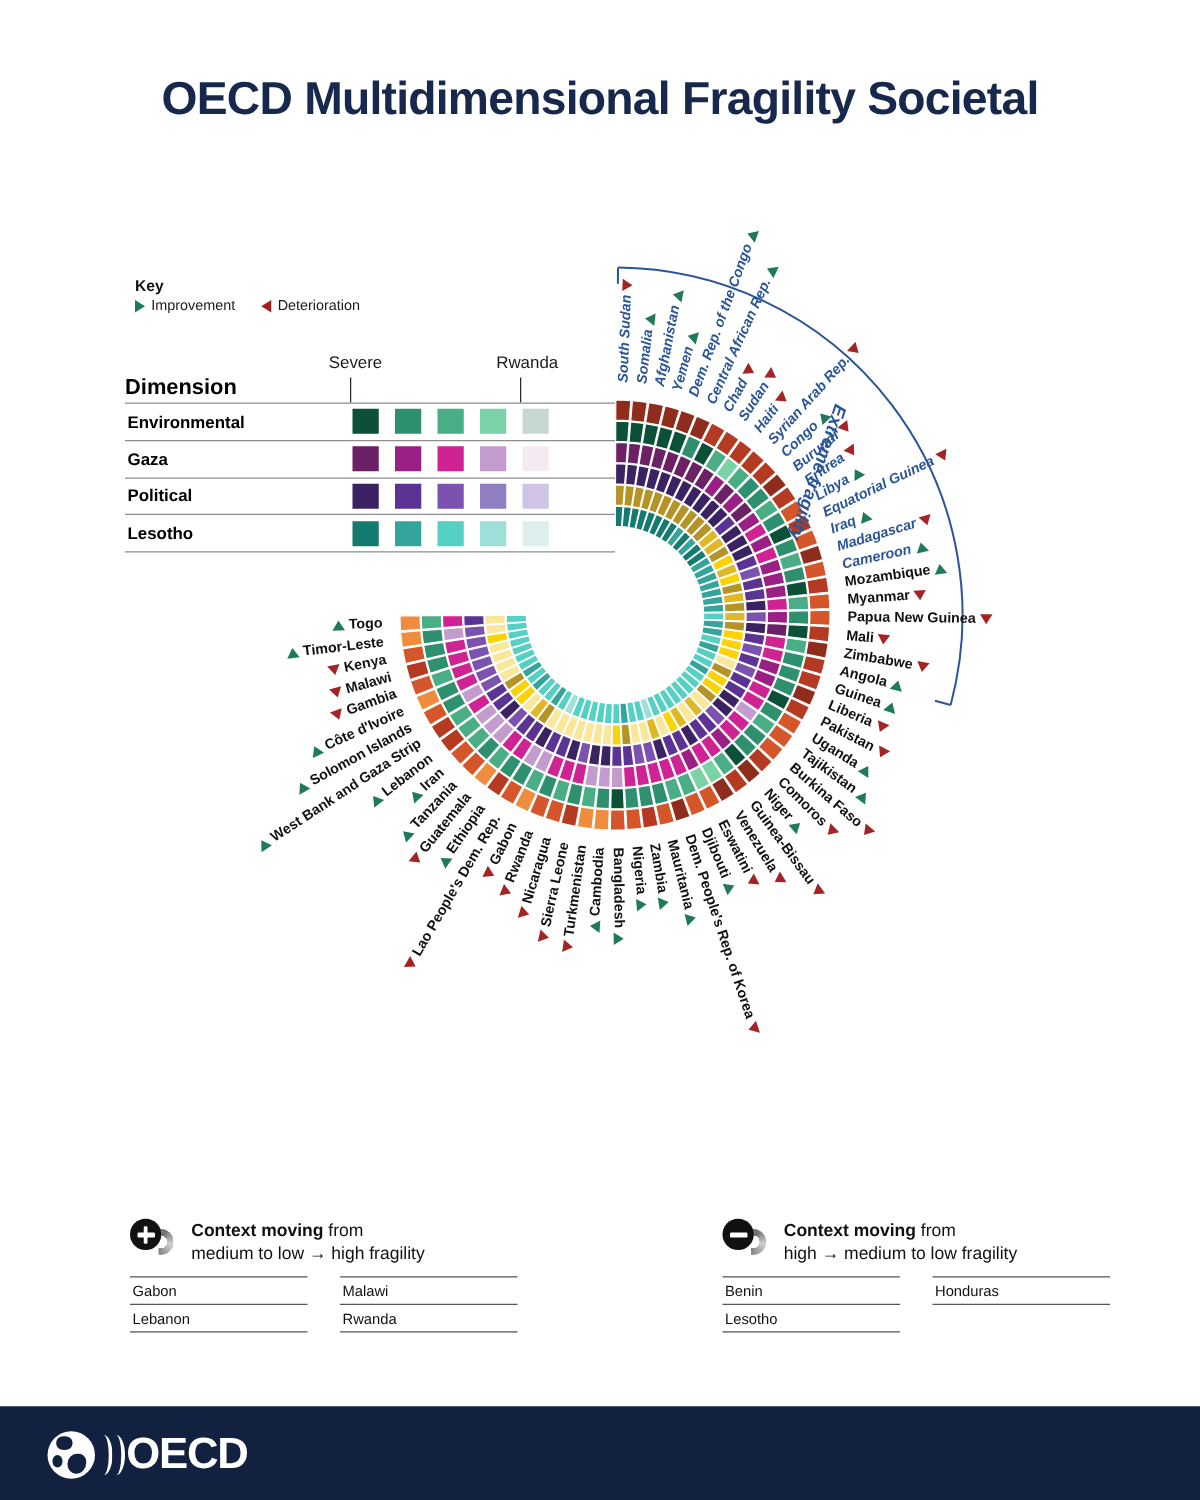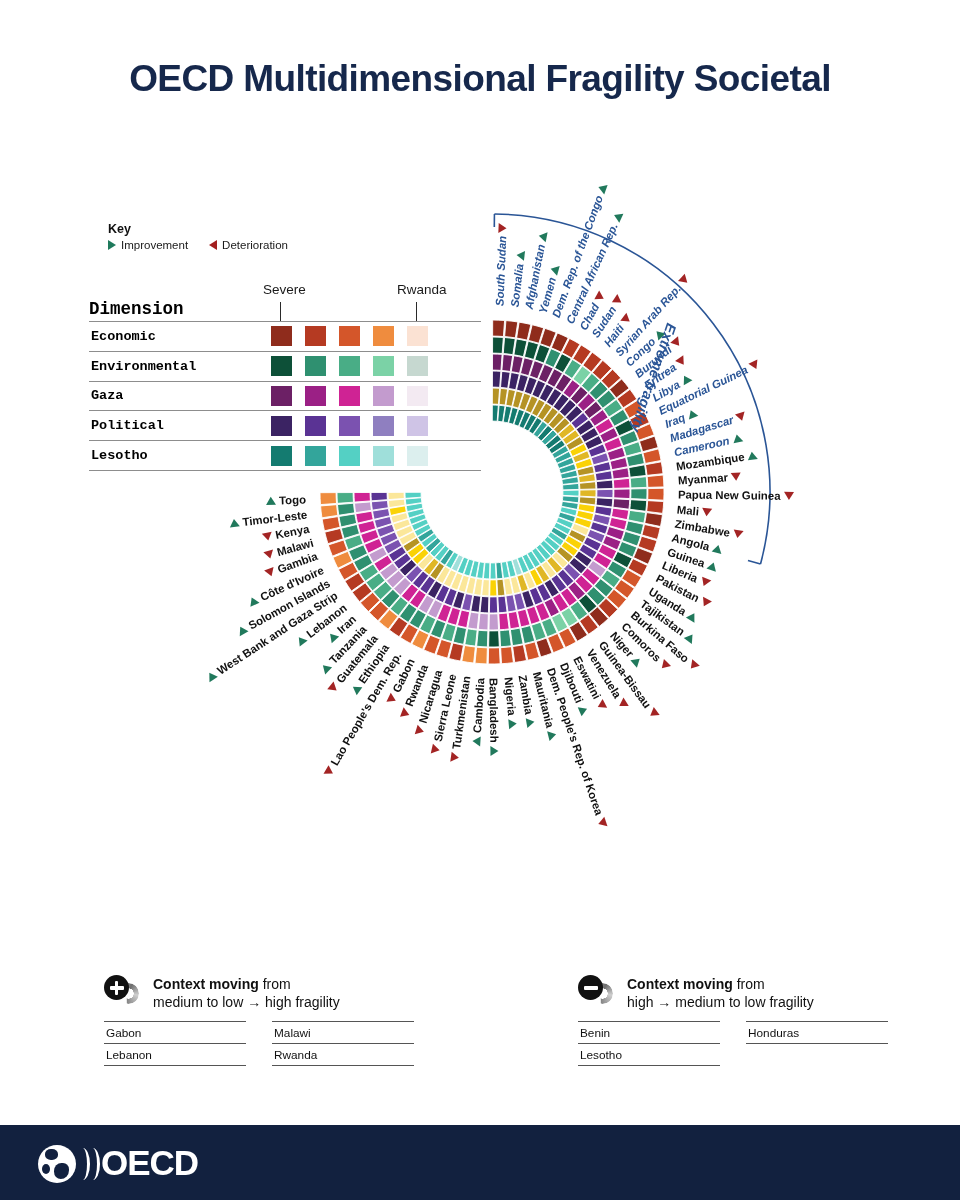--- a/index.html
+++ b/index.html
@@ -23,21 +23,21 @@
   
   .key-box{position:absolute;left:108px;top:222px;}
   .key-title{font-size:12.5px;font-weight:bold;color:#111;margin-bottom:3px;}
   .key-row{display:flex;align-items:center;gap:5px;font-size:11.5px;color:#1a1a1a;}
   .key-row .sep{width:11px;}
   .tri{width:0;height:0;display:inline-block;}
   .tri-right{border-top:5px solid transparent;border-bottom:5px solid transparent;border-left:8px solid #1f7a5c;}
   .tri-left{border-top:5px solid transparent;border-bottom:5px solid transparent;border-right:8px solid #a32020;}
 
   
-  .dim-table{position:absolute;left:89px;top:299px;width:392px;font-family:Liberation Mono, monospace;}
+  .dim-table{position:absolute;left:100px;top:299px;width:392px;}
   .dim-head{font-size:17.5px;font-weight:bold;color:#000;padding-bottom:2px;}
   .scale-labels{position:absolute;left:100px;top:282px;width:392px;height:40px;}
   .scale-lbl{position:absolute;font-size:13.5px;color:#1a1a1a;}
   .scale-tick{position:absolute;width:1px;background:#2a2a2a;}
   .dim-row{
     display:flex;align-items:center;height:28.8px;
     border-top:1.4px solid #8d8d8d;
     position:relative;
   }
   .dim-row.last{border-bottom:1.4px solid #8d8d8d;}
@@ -151,30 +151,20 @@
   <div class="scale-labels">
     <div class="scale-lbl" style="left:163px;top:0;">Severe</div>
     <div class="scale-tick" style="left:180px;top:20px;height:20px;"></div>
     <div class="scale-lbl" style="left:297px;top:0;">Rwanda</div>
     <div class="scale-tick" style="left:316px;top:20px;height:20px;"></div>
   </div>
 
   <div class="dim-table">
     <div class="dim-head">Dimension</div>
     <div id="dim-rows">
-        <div class="dim-row">
-          <div class="dim-name">Economic</div>
-          <div class="swatches">
-            <div class="sw" style="background: rgb(143, 44, 28);"></div>
-            <div class="sw" style="background: rgb(181, 58, 34);"></div>
-            <div class="sw" style="background: rgb(212, 86, 42);"></div>
-            <div class="sw" style="background: rgb(239, 140, 62);"></div>
-            <div class="sw" style="background: rgb(251, 226, 211);"></div>
-          </div>
-        </div>
         <div class="dim-row">
           <div class="dim-name">Environmental</div>
           <div class="swatches">
             <div class="sw" style="background: rgb(13, 80, 56);"></div>
             <div class="sw" style="background: rgb(47, 144, 112);"></div>
             <div class="sw" style="background: rgb(73, 173, 134);"></div>
             <div class="sw" style="background: rgb(123, 210, 166);"></div>
             <div class="sw" style="background: rgb(198, 216, 208);"></div>
           </div>
         </div>

